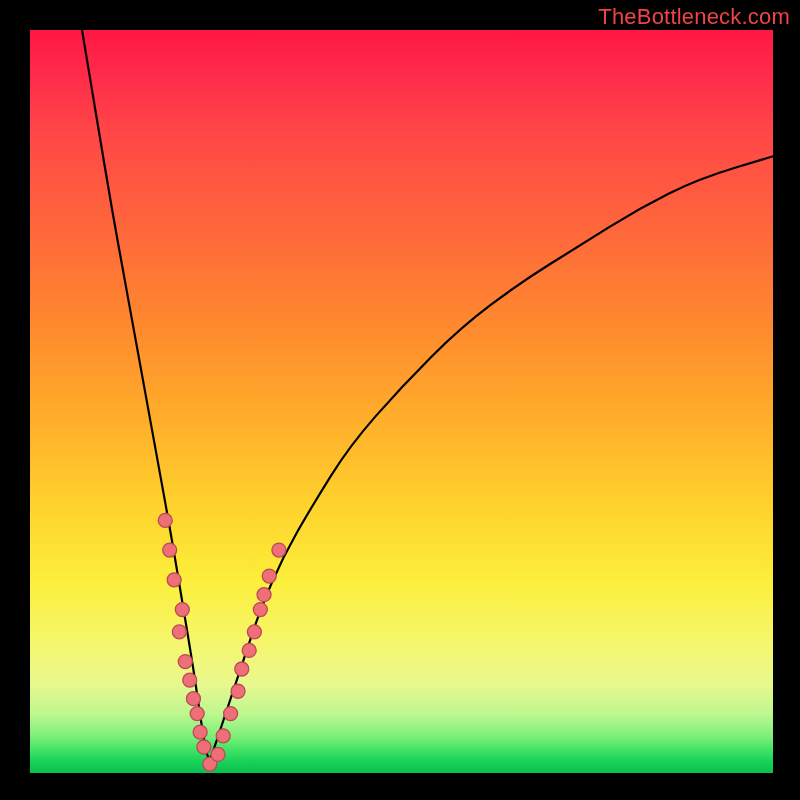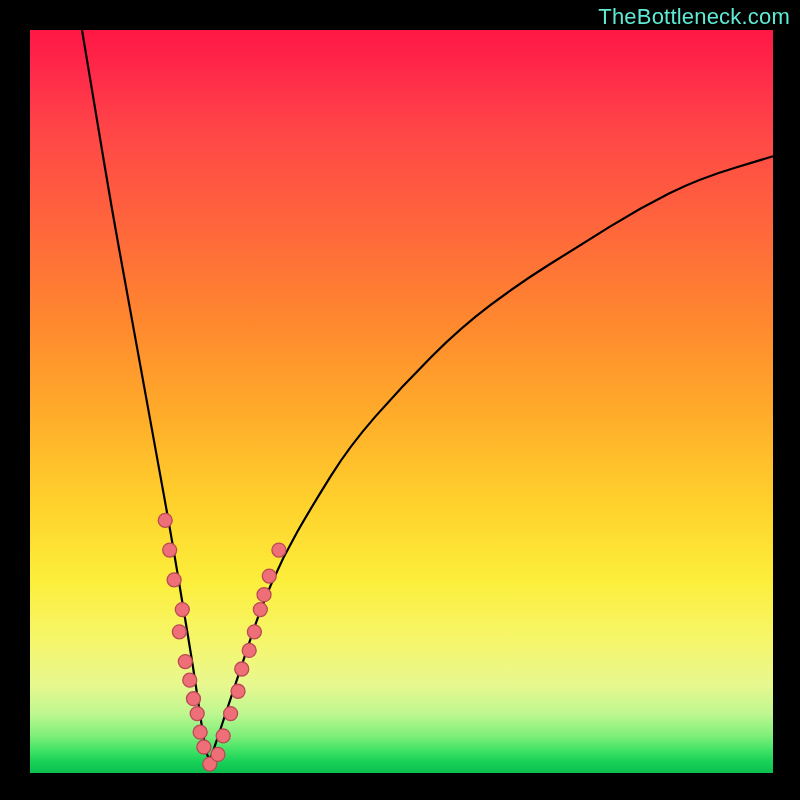--- a/index.html
+++ b/index.html
@@ -48,21 +48,21 @@
     left: 0;
     top: 0;
     width: 743px;
     height: 743px;
     overflow: visible;
   }
   .watermark {
     position: absolute;
     top: 4px;
     right: 10px;
-    color: #5eead4;
+    color: #ef4444;
     font-size: 22px;
     font-weight: 500;
     letter-spacing: 0.2px;
     user-select: none;
   }
   .curve {
     fill: none;
     stroke: #000;
     stroke-width: 2.2;
   }

